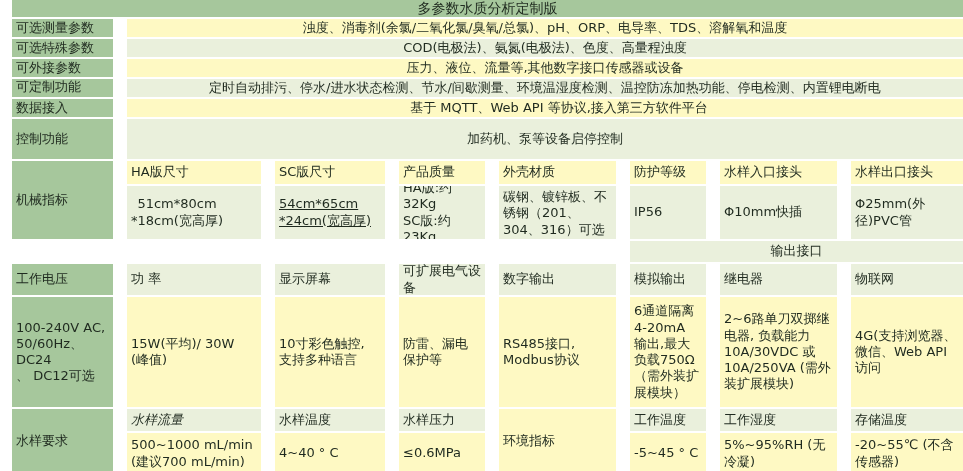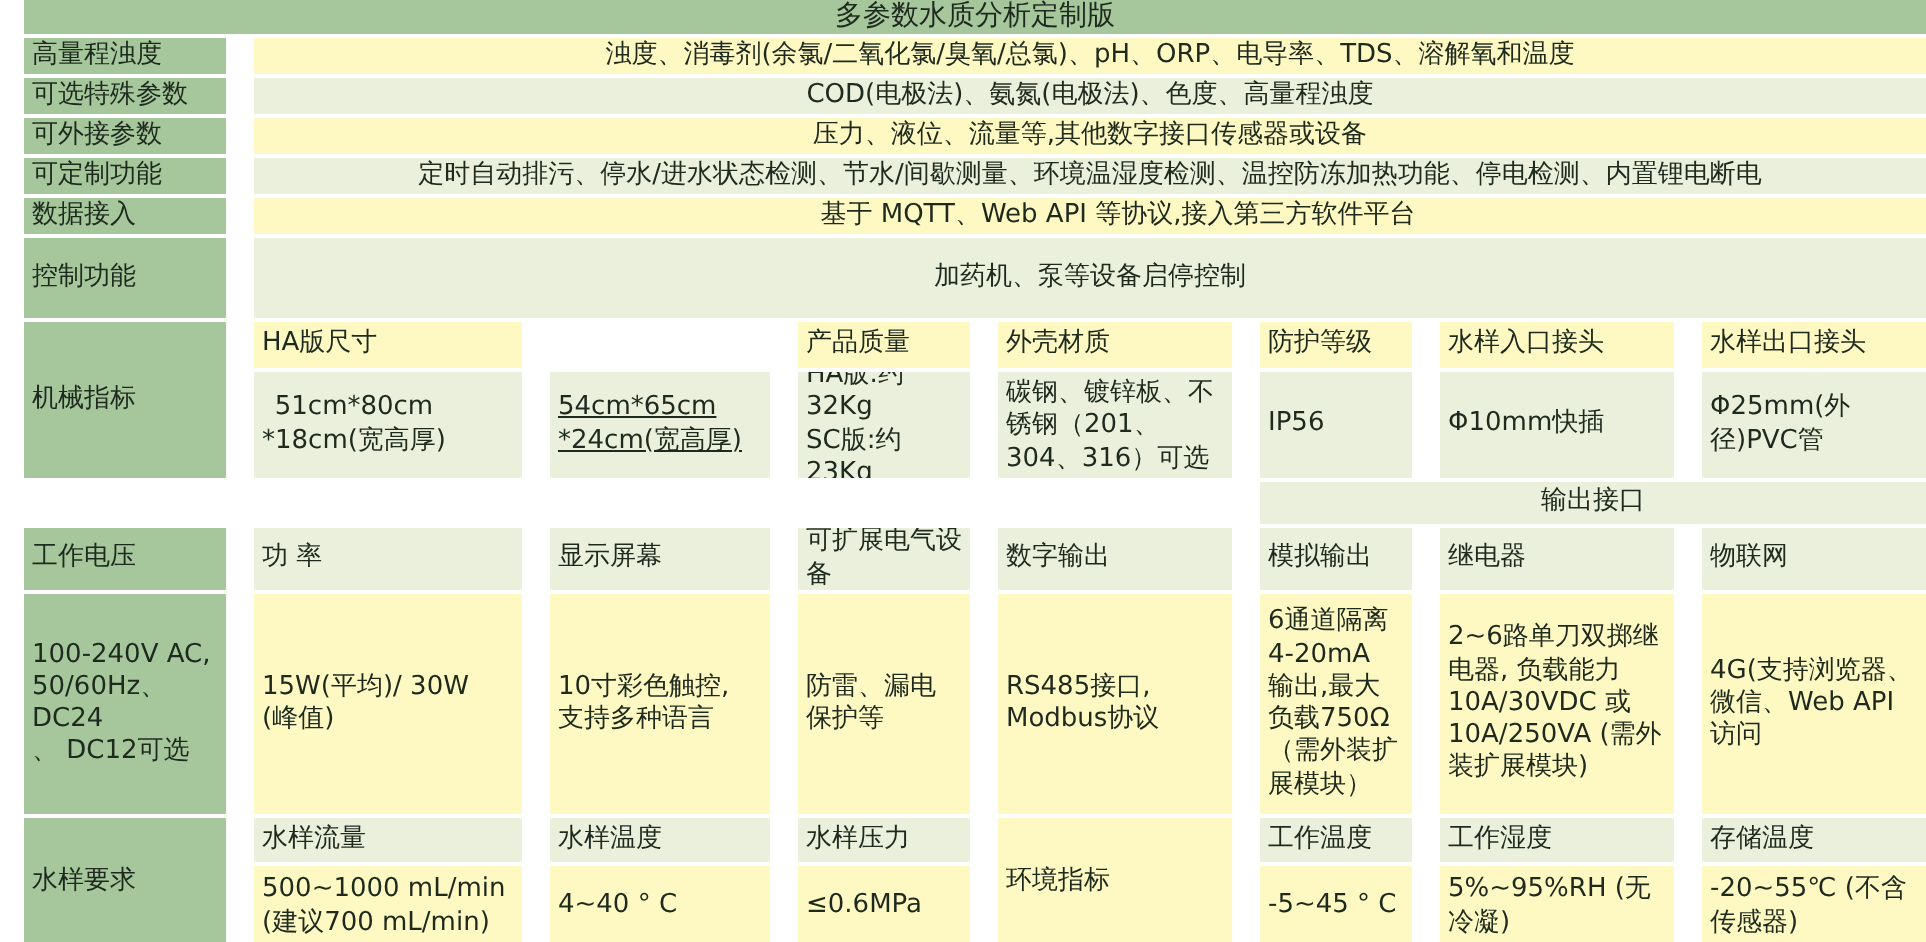--- a/index.html
+++ b/index.html
@@ -36,41 +36,42 @@
   .top{align-items:flex-start;padding-top:3px;}
   .title{font-size:14px;}
 </style>
 </head>
 <body>
 
 <div class="spec-table">
 
   <div class="cell med center title" style="grid-column:1/9;grid-row:1;">多参数水质分析定制版</div>
 
-  <div class="cell med left" style="grid-column:1;grid-row:2;">高量程浊度</div>
+  <div class="cell med left" style="grid-column:1;grid-row:2;">可选测量参数</div>
   <div class="cell sage center" style="grid-column:2/9;grid-row:2;">浊度、消毒剂(余氯/二氧化氯/臭氧/总氯)、pH、ORP、电导率、TDS、溶解氧和温度</div>
 
   <div class="cell med left" style="grid-column:1;grid-row:3;">可选特殊参数</div>
   <div class="cell pale center" style="grid-column:2/9;grid-row:3;">COD(电极法)、氨氮(电极法)、色度、高量程浊度</div>
 
   <div class="cell med left" style="grid-column:1;grid-row:4;">可外接参数</div>
   <div class="cell sage center" style="grid-column:2/9;grid-row:4;">压力、液位、流量等,其他数字接口传感器或设备</div>
 
   <div class="cell med left" style="grid-column:1;grid-row:5;font-family:Liberation Mono, monospace;">可定制功能</div>
   <div class="cell pale center" style="grid-column:2/9;grid-row:5;">定时自动排污、停水/进水状态检测、节水/间歇测量、环境温湿度检测、温控防冻加热功能、停电检测、内置锂电断电</div>
 
   <div class="cell med left" style="grid-column:1;grid-row:6;">数据接入</div>
   <div class="cell sage center" style="grid-column:2/9;grid-row:6;padding-left:32px;">基于 MQTT、Web API 等协议,接入第三方软件平台</div>
 
   <div class="cell med left" style="grid-column:1;grid-row:7;">控制功能</div>
   <div class="cell pale center" style="grid-column:2/9;grid-row:7;">加药机、泵等设备启停控制</div>
 
   <div class="cell med left" style="grid-column:1;grid-row:8/10;">机械指标</div>
 
   <div class="cell sage left" style="grid-column:2;grid-row:8;">HA版尺寸</div>
+  <div class="cell sage left" style="grid-column:3;grid-row:8;">SC版尺寸</div>
   <div class="cell sage left" style="grid-column:4;grid-row:8;">产品质量</div>
   <div class="cell sage left" style="grid-column:5;grid-row:8;">外壳材质</div>
   <div class="cell sage left" style="grid-column:6;grid-row:8;">防护等级</div>
   <div class="cell sage left" style="grid-column:7;grid-row:8;">水样入口接头</div>
   <div class="cell sage left" style="grid-column:8;grid-row:8;">水样出口接头</div>
 
   <div class="cell pale left" style="grid-column:2;grid-row:9;text-align:center;">51cm*80cm
 *18cm(宽高厚)</div>
   <div class="cell pale left" style="grid-column:3;grid-row:9;text-decoration:underline;">54cm*65cm
 *24cm(宽高厚)</div>
@@ -102,21 +103,21 @@
   <div class="cell sage left" style="grid-column:4;grid-row:12;">防雷、漏电
 保护等</div>
   <div class="cell sage left" style="grid-column:5;grid-row:12;">RS485接口,
 Modbus协议</div>
   <div class="cell sage left" style="grid-column:6;grid-row:12;">6通道隔离4-20mA 输出,最大负载750Ω （需外装扩展模块）</div>
   <div class="cell sage left" style="grid-column:7;grid-row:12;">2~6路单刀双掷继电器, 负载能力10A/30VDC 或 10A/250VA (需外装扩展模块)</div>
   <div class="cell sage left" style="grid-column:8;grid-row:12;">4G(支持浏览器、微信、Web API访问</div>
 
   <div class="cell med left" style="grid-column:1;grid-row:13/15;">水样要求</div>
 
-  <div class="cell pale left" style="grid-column:2;grid-row:13;">水样流量</div>
+  <div class="cell pale left" style="grid-column:2;grid-row:13;font-style:italic;">水样流量</div>
   <div class="cell pale left" style="grid-column:3;grid-row:13;">水样温度</div>
   <div class="cell pale left" style="grid-column:4;grid-row:13;">水样压力</div>
 
   <div class="cell sage left" style="grid-column:2;grid-row:14;">500~1000 mL/min
 (建议700 mL/min)</div>
   <div class="cell sage left" style="grid-column:3;grid-row:14;">4~40 ° C</div>
   <div class="cell sage left" style="grid-column:4;grid-row:14;">≤0.6MPa</div>
 
   <div class="cell sage left" style="grid-column:5;grid-row:13/15;">环境指标</div>
 

